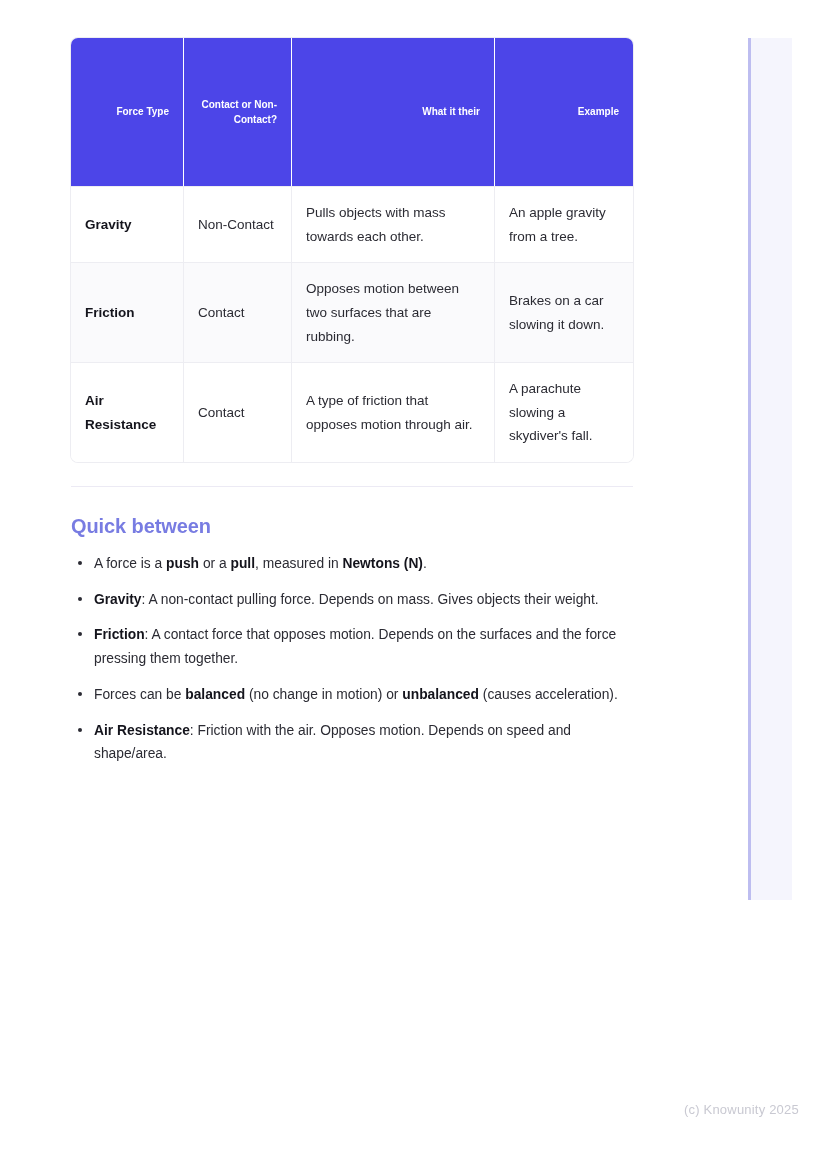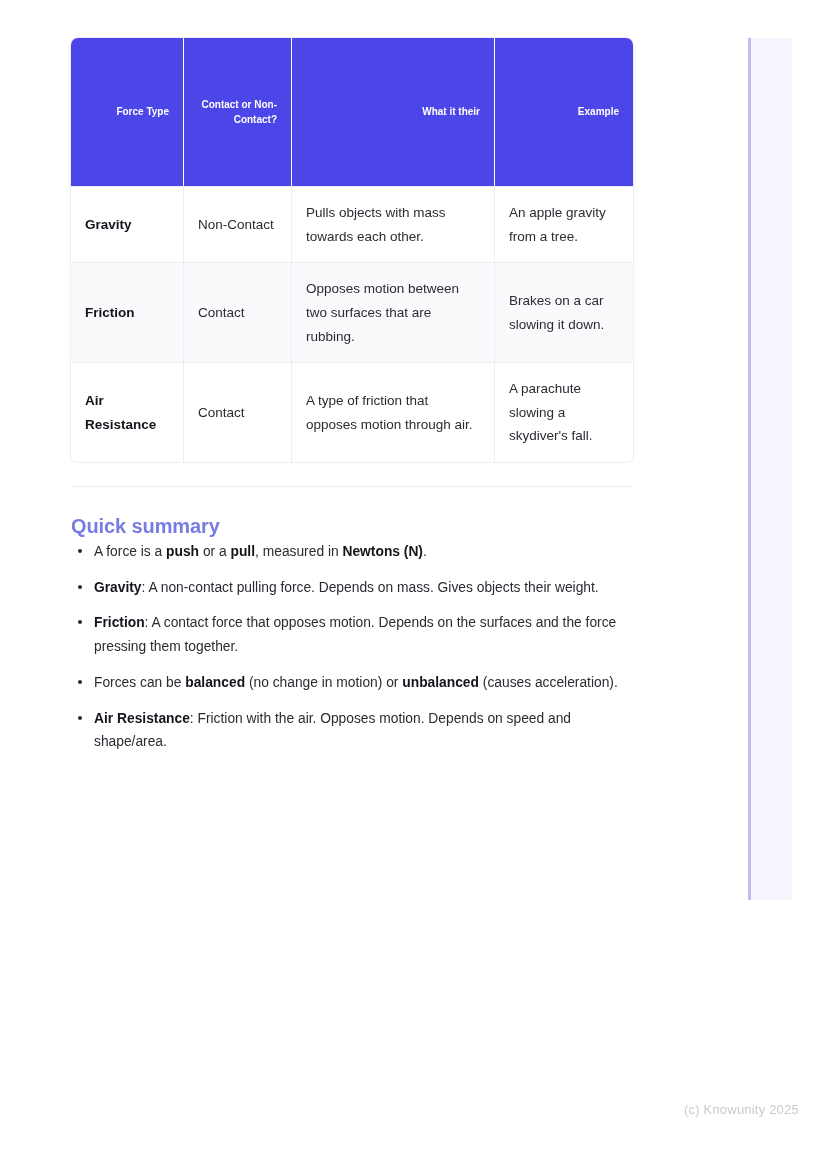--- a/index.html
+++ b/index.html
@@ -95,21 +95,21 @@
   .summary-heading {
     color: #787ce2;
     font-size: 20px;
     font-weight: bold;
     margin: 28px 0 0 0;
     letter-spacing: -0.1px;
   }
 
   .summary-list {
     list-style: none;
-    margin: 2px 0 0 0;
+    margin: 14px 0 0 0;
     padding: 0;
     width: 570px;
   }
   .summary-list li {
     position: relative;
     padding-left: 23px;
     margin-bottom: 12px;
     font-size: 13.8px;
     line-height: 1.72;
     color: #2b2b33;
@@ -176,21 +176,21 @@
         <td class="rowhead">Air Resistance</td>
         <td>Contact</td>
         <td>A type of friction that opposes motion through air.</td>
         <td>A parachute slowing a skydiver's fall.</td>
       </tr>
     </tbody>
   </table>
 
   <hr class="section-divider">
 
-  <h2 class="summary-heading">Quick summary</h2>
+  <h2 class="summary-heading">Quick between</h2>
 
   <ul class="summary-list">
     <li>A force is a <b>push</b> or a <b>pull</b>, measured in <b>Newtons (N)</b>.</li>
     <li><b>Gravity</b>: A non-contact pulling force. Depends on mass. Gives objects their weight.</li>
     <li><b>Friction</b>: A contact force that opposes motion. Depends on the surfaces and the force pressing them together.</li>
     <li>Forces can be <b>balanced</b> (no change in motion) or <b>unbalanced</b> (causes acceleration).</li>
     <li><b>Air Resistance</b>: Friction with the air. Opposes motion. Depends on speed and shape/area.</li>
   </ul>
 
 </div>

